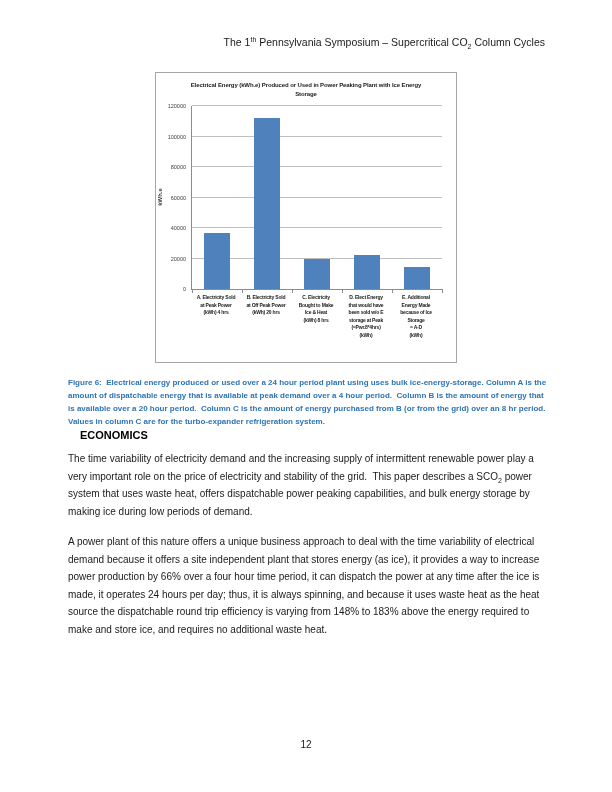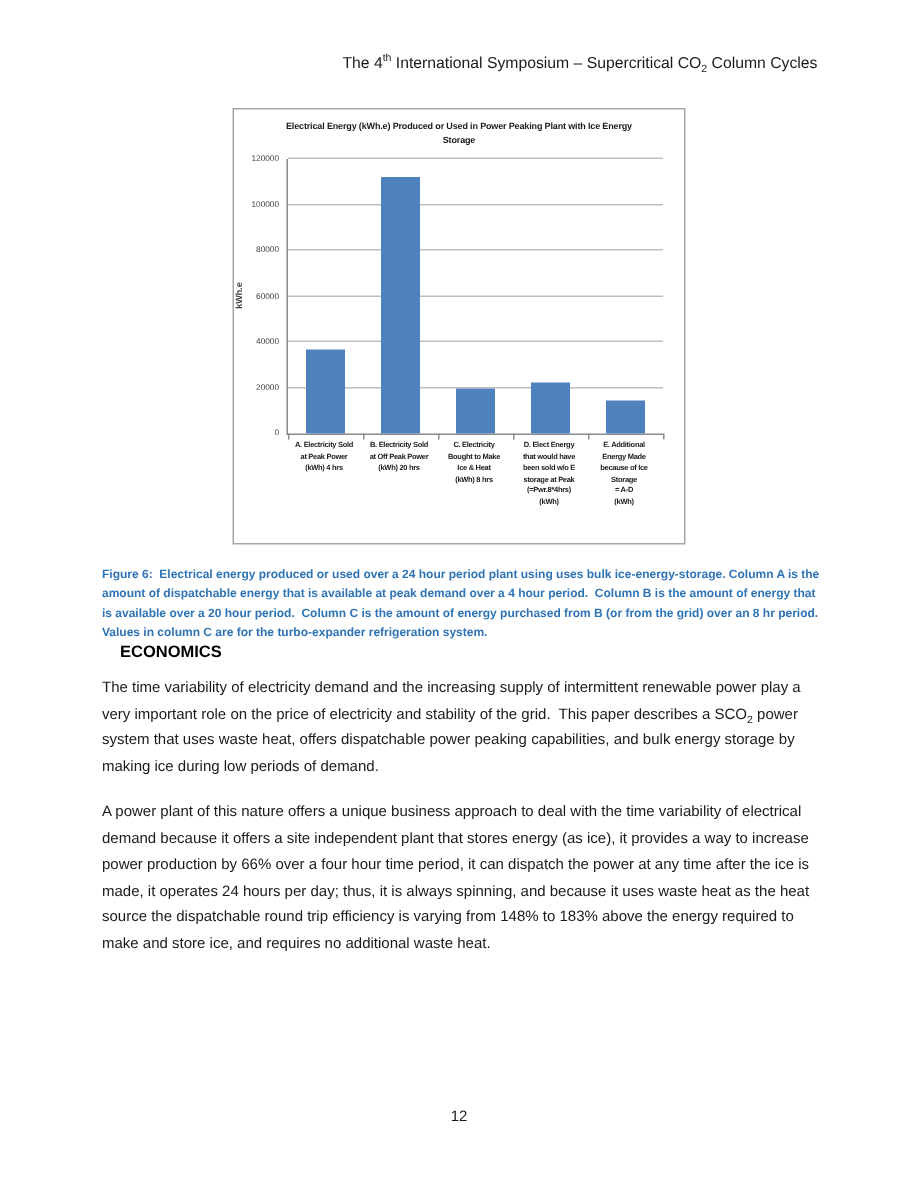--- a/index.html
+++ b/index.html
@@ -74,21 +74,21 @@
     position:absolute;left:0;top:739px;width:100%;
     text-align:center;font-size:10px;color:#1a1a1a;
   }
 </style>
 </head>
 <body>
 
 <div class="page">
 
   <div class="header">
-    <div><span>The 4</span><sup>th</sup><span> International Symposium – Supercritical CO</span><sub>2</sub><span> Column Cycles</span></div>
+    <div><span>The 1</span><sup>th</sup><span> Pennsylvania Symposium – Supercritical CO</span><sub>2</sub><span> Column Cycles</span></div>
   </div>
 
   <figure class="chart-box">
     <div class="chart-title">Electrical Energy (kWh.e) Produced or Used in Power Peaking Plant with Ice Energy Storage</div>
     <div class="y-axis-title">kWh.e</div>
     <div class="y-ticks">
         <div class="ytick" style="bottom: 0%;">0</div>
         <div class="ytick" style="bottom: 16.6667%;">20000</div>
         <div class="ytick" style="bottom: 33.3333%;">40000</div>
         <div class="ytick" style="bottom: 50%;">60000</div>

